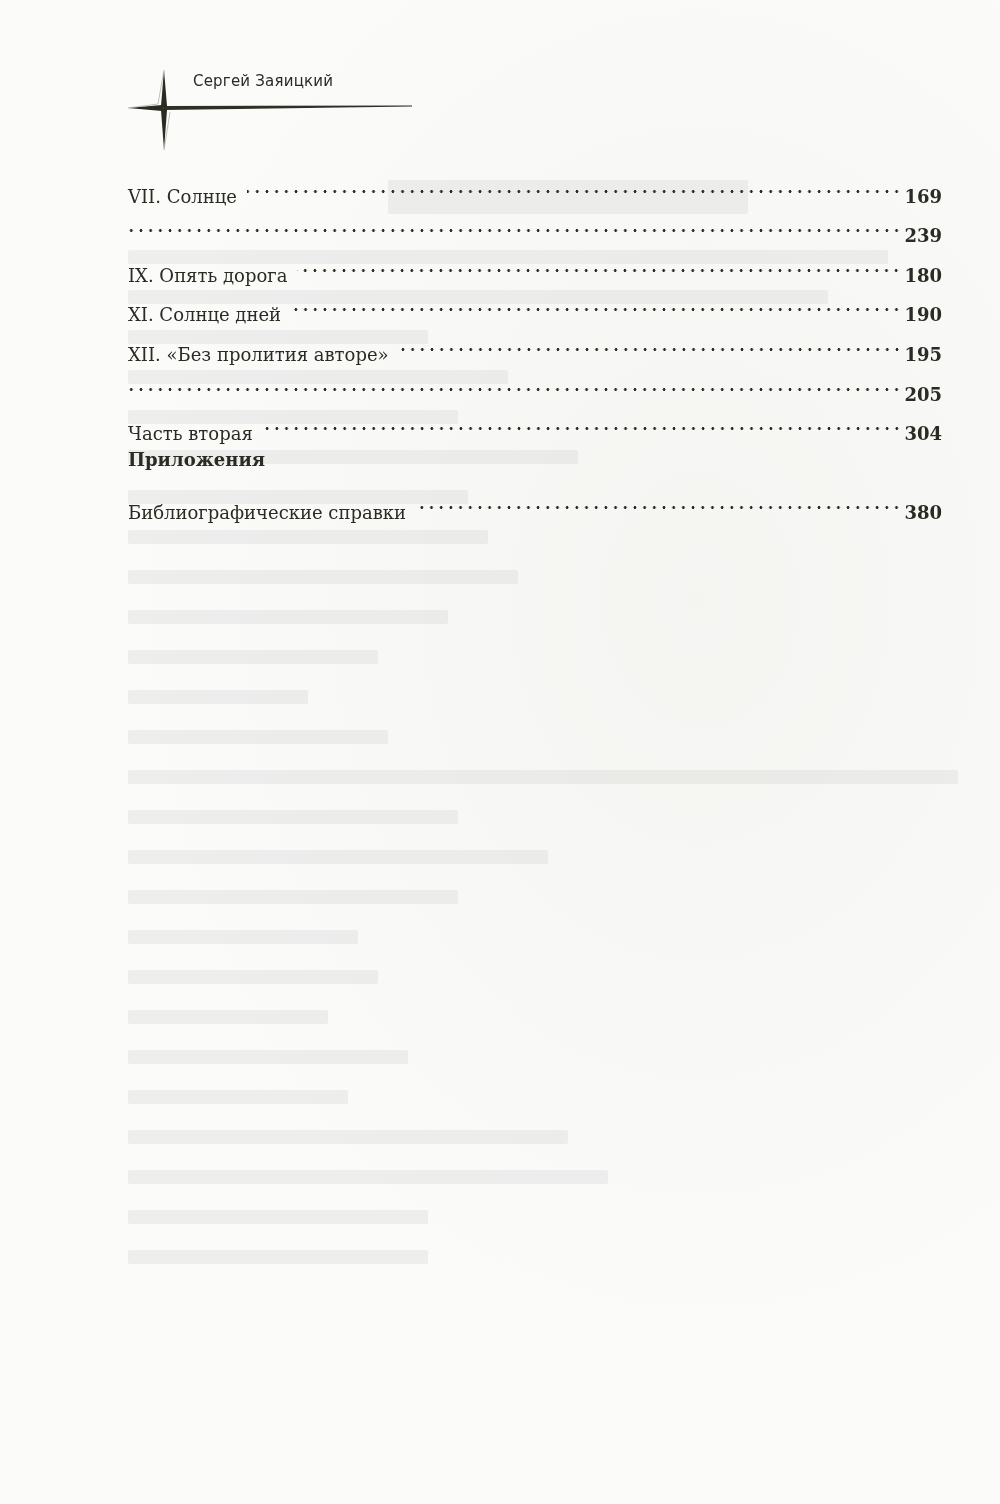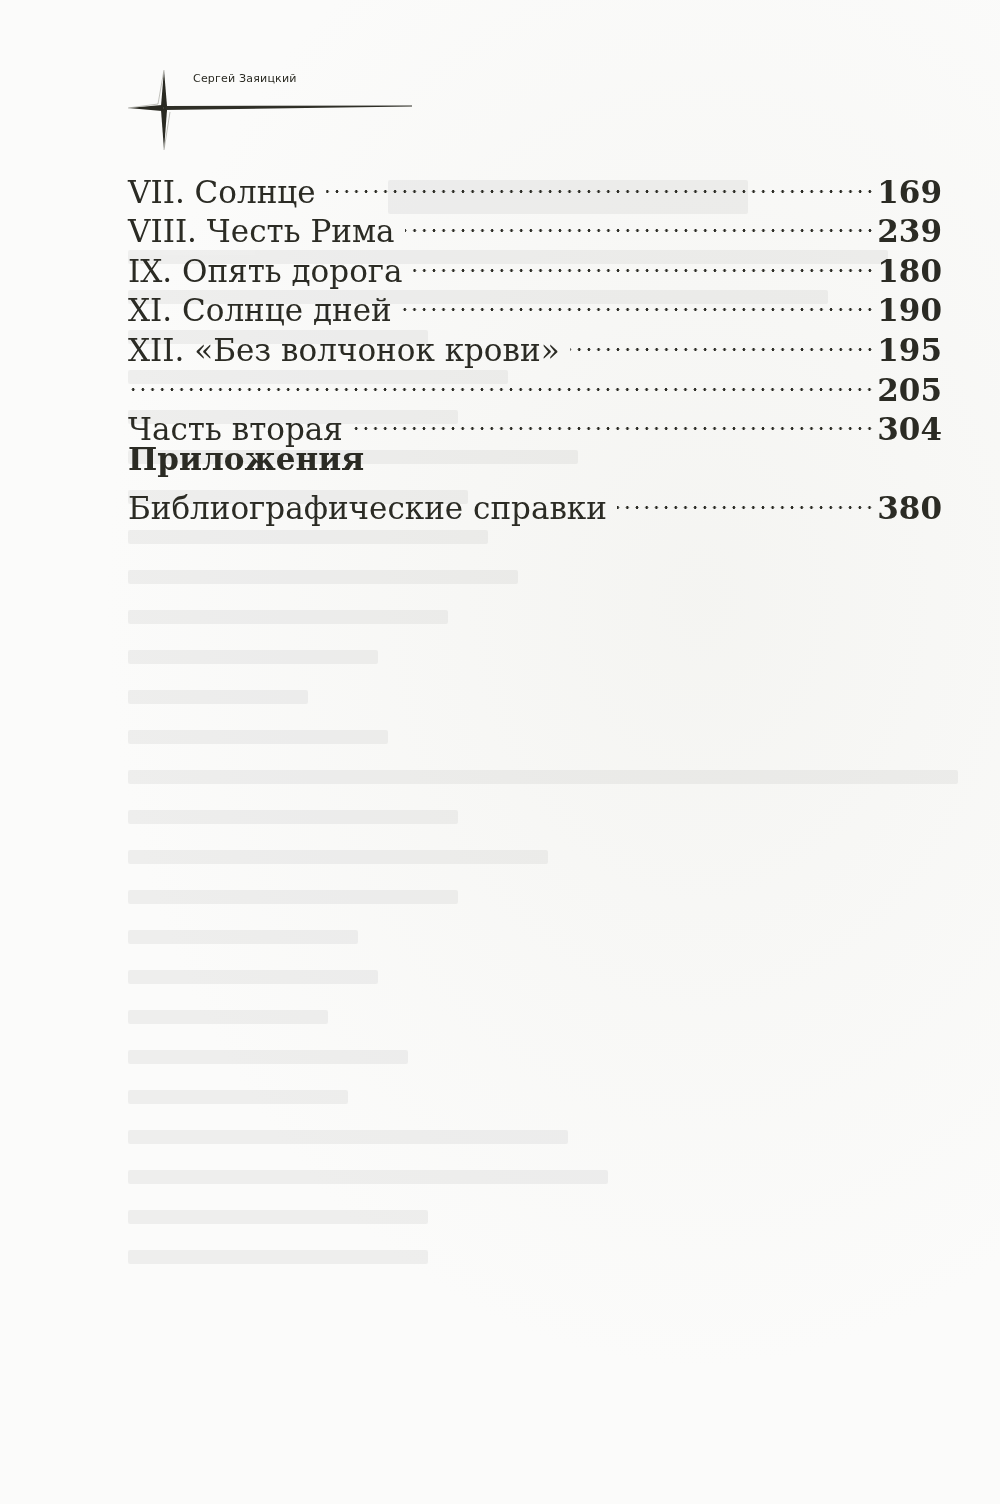--- a/index.html
+++ b/index.html
@@ -38,21 +38,21 @@
       background: #666;
       border-radius: 2px;
     }
 
     
     .running-head {
       position: absolute;
       left: 193px;
       top: 72px;
       font-family: "DejaVu Sans", "Liberation Sans", sans-serif;
-      font-size: 11px;
+      font-size: 15px;
       letter-spacing: 0.2px;
       color: #2a2a22;
     }
     .ornament {
       position: absolute;
       left: 120px;
       top: 60px;
       width: 300px;
       height: 100px;
     }
@@ -61,21 +61,21 @@
     .toc {
       position: absolute;
       left: 128px;
       top: 163px;
       width: 814px;
     }
     .toc-row {
       display: flex;
       align-items: baseline;
       height: 39.6px;
-      font-size: 31px;
+      font-size: 18px;
       line-height: 39.6px;
       white-space: nowrap;
     }
     .toc-row .title {
       flex: 0 0 auto;
       padding-right: 10px;
     }
     .toc-row .leader {
       flex: 1 1 auto;
       overflow: hidden;
@@ -156,40 +156,39 @@
 
   <div class="toc">
 
     <div class="toc-row">
       <span class="title">VII. Солнце</span>
       <span class="leader"></span>
       <span class="page-num">169</span>
     </div>
 
     <div class="toc-row">
-      <span class="title">VIII. Честь Рима</span>
       <span class="leader"></span>
       <span class="page-num">239</span>
     </div>
 
     <div class="toc-row">
       <span class="title">IX. Опять дорога</span>
       <span class="leader"></span>
       <span class="page-num">180</span>
     </div>
 
 
     <div class="toc-row">
       <span class="title">XI. Солнце дней</span>
       <span class="leader"></span>
       <span class="page-num">190</span>
     </div>
 
     <div class="toc-row">
-      <span class="title">XII. «Без волчонок крови»</span>
+      <span class="title">XII. «Без пролития авторе»</span>
       <span class="leader"></span>
       <span class="page-num">195</span>
     </div>
 
 
     <div class="toc-row">
       <span class="leader"></span>
       <span class="page-num">205</span>
     </div>
 

